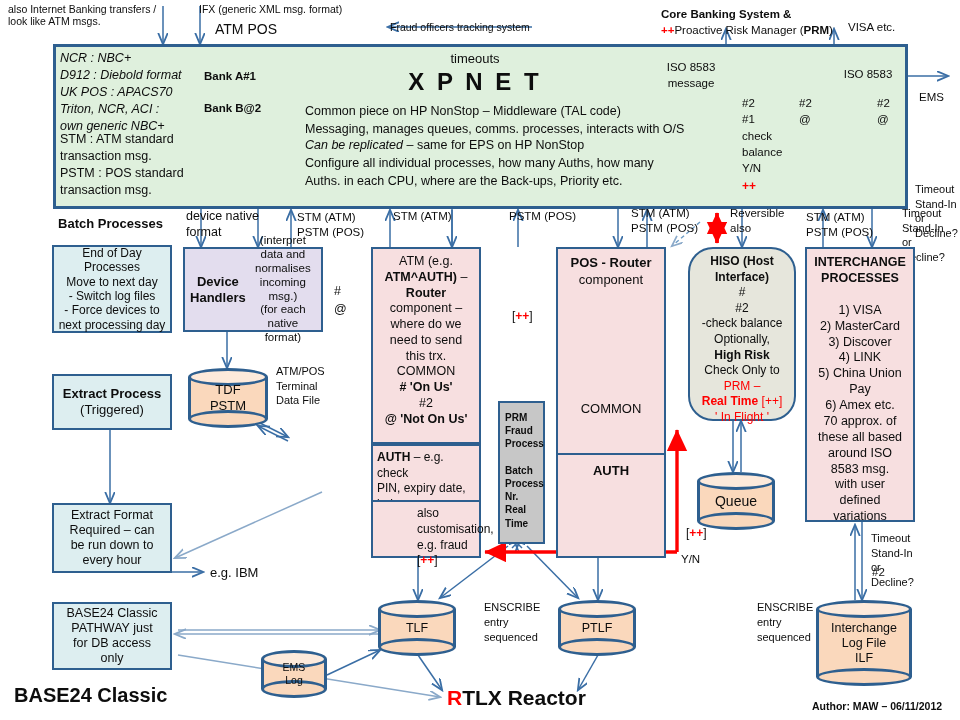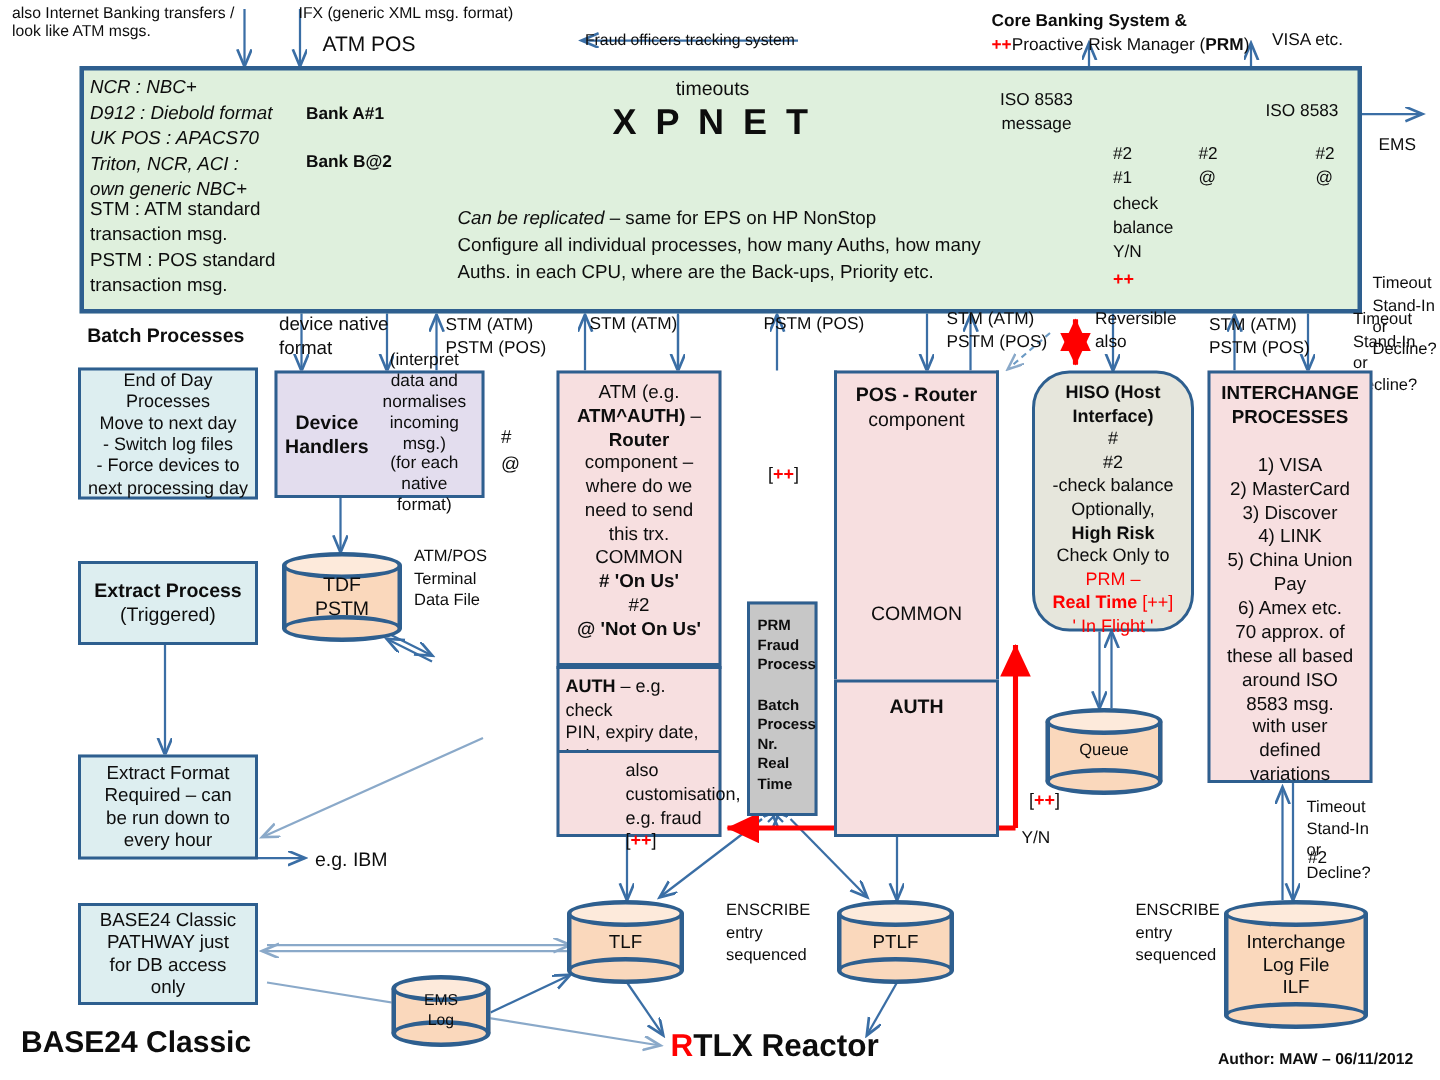--- a/index.html
+++ b/index.html
@@ -186,20 +186,22 @@
 PSTM : POS standard
 transaction msg.</div>
 
   <div class="txt l b" style="left:204px;top:70px;width:60px;font-size:11.5px;">Bank A#1</div>
   <div class="txt l b" style="left:204px;top:102px;width:60px;font-size:11.5px;">Bank B@2</div>
 
   <div class="txt c" style="left:425px;top:51px;width:100px;font-size:13px;">timeouts</div>
 
   <div class="txt c b" style="left:355px;top:68px;width:240px;font-size:24px;letter-spacing:3px;">X  P  N  E  T</div>
 
+  <div class="txt l" style="left:305px;top:103px;width:400px;font-size:12.5px;line-height:1.42;">Common piece on HP NonStop – Middleware (TAL code)
+Messaging, manages queues, comms. processes, interacts with O/S</div>
   <div class="txt l" style="left:305px;top:138px;width:400px;font-size:12.5px;"><span class="i">Can be replicated</span> <span>– same for EPS on HP NonStop</span></div>
   <div class="txt l" style="left:305px;top:155px;width:400px;font-size:12.5px;line-height:1.42;">Configure all individual processes, how many Auths, how many
 Auths. in each CPU, where are the Back-ups, Priority etc.</div>
 
   <div class="txt c" style="left:660px;top:60px;width:62px;font-size:11.5px;line-height:1.35;">ISO 8583
 message</div>
   <div class="txt c" style="left:832px;top:68px;width:72px;font-size:11.5px;">ISO 8583</div>
 
   <div class="txt l" style="left:742px;top:95px;width:60px;font-size:11.5px;line-height:1.42;">#2
 #1
@@ -394,21 +396,21 @@
     <div class="bot"></div>
     <div class="lbl" style="font-size:13px;white-space:pre-line;">TDF
 PSTM</div>
   </div>
 
 
   <div class="cyl" style="left:697px;top:472px;width:78px;height:58px;">
     <div class="body"></div>
     <div class="top"></div>
     <div class="bot"></div>
-    <div class="lbl" style="font-size:11px;border-radius:29px;">Queue</div>
+    <div class="lbl" style="font-size:14px;border-radius:29px;">Queue</div>
   </div>
 
   <div class="cyl" style="left:378px;top:600px;width:78px;height:56px;">
     <div class="body"></div>
     <div class="top"></div>
     <div class="bot"></div>
     <div class="lbl" style="font-size:12.5px;">TLF</div>
   </div>
 
   <div class="cyl" style="left:558px;top:600px;width:78px;height:56px;">

